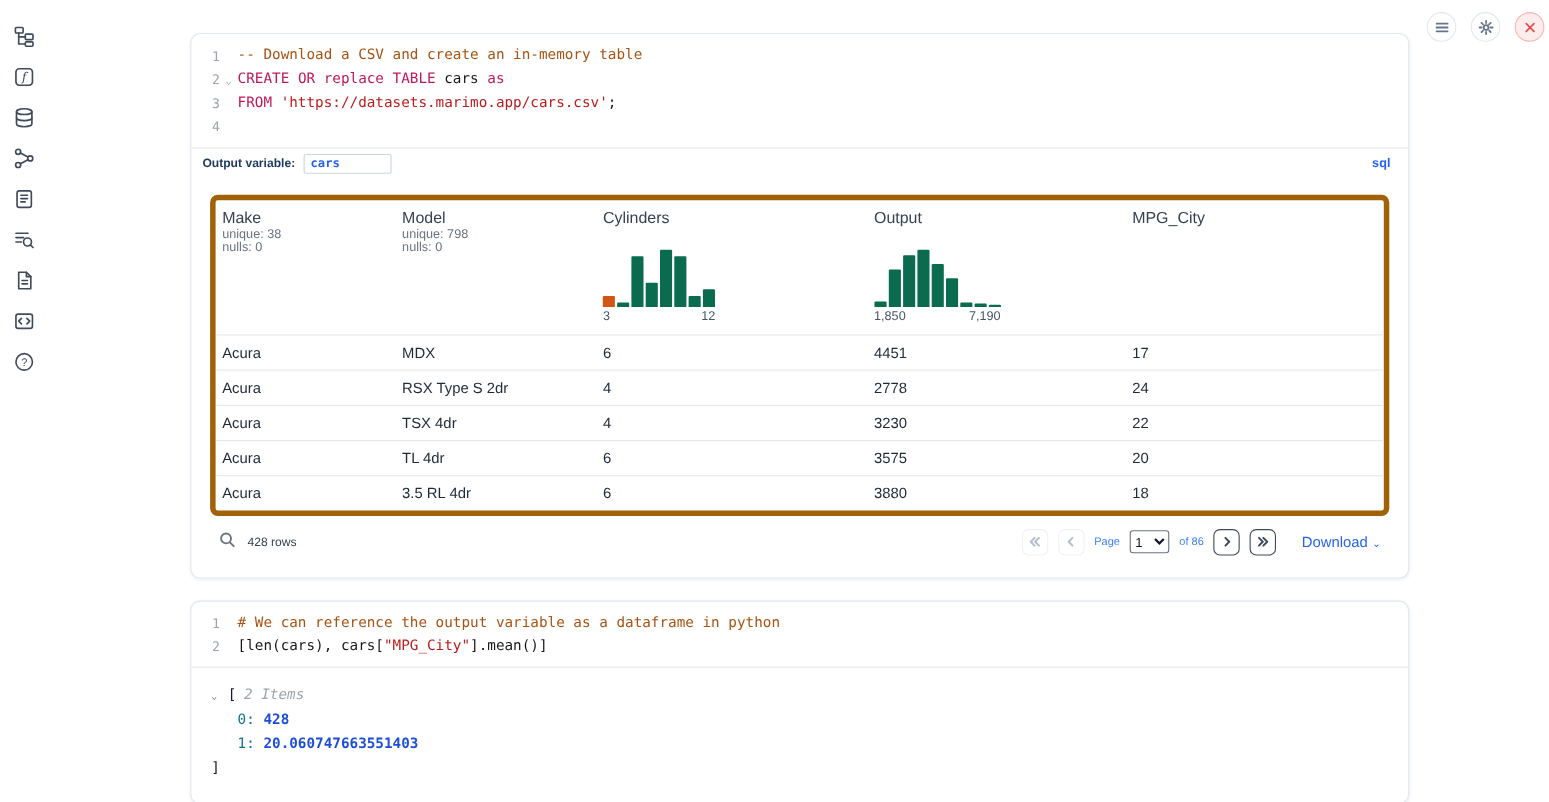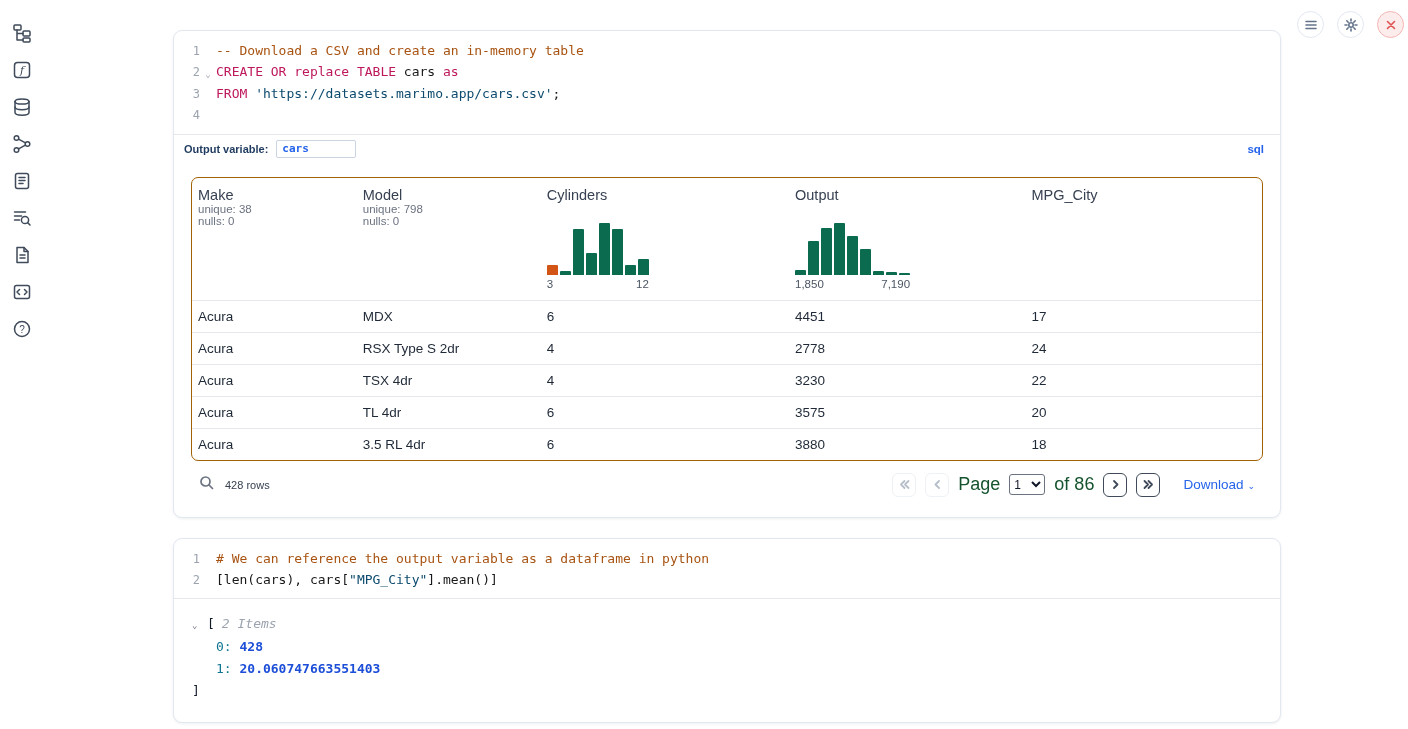--- a/index.html
+++ b/index.html
@@ -29,32 +29,32 @@
 
   
   .code-area { padding: 10px 12px 8px 4px; font-family: "DejaVu Sans Mono", monospace; font-size: 13px; }
   .code-line { display: flex; line-height: 19.7px; }
   .ln { width: 22px; text-align: right; color: #9ca3af; font-size: 12px; flex: none; padding-top: 1px; }
   .fold-slot { width: 16px; flex: none; font-size: 9px; color: #9ca3af; text-align: center; padding-top: 3px; }
   .code-text { white-space: pre; color: #18181b; }
   .tok-pl  { color: #18181b; }
   .tok-kw  { color: #be185d; }
   .tok-com { color: #a85312; }
-  .tok-str { color: #0c4a6e; }
+  .tok-str { color: #b91c1c; }
 
   
   .outvar-bar { border-top: 1px solid #e5e7eb; display: flex; align-items: center;
     padding: 5px 10px 5px 10px; gap: 8px; }
   .outvar-label { font-size: 11px; font-weight: 700; color: #1e3a5f; }
   .outvar-input { width: 80px; height: 18px; border: 1px solid #cbd5e1; border-radius: 2px;
     font-family: "DejaVu Sans Mono", monospace; font-size: 11px; font-weight: 700; color: #2563eb; padding: 0 5px; outline: none; }
   .lang-badge { margin-left: auto; color: #2563eb; font-size: 11.5px; font-weight: 600; padding-right: 6px; }
 
   
-  .table-wrap { margin: 14px 17px 0 17px; border: 1px solid #a16207; border-radius: 7px; overflow: hidden; }
+  .table-wrap { margin: 14px 17px 0 17px; border: 5px solid #a16207; border-radius: 7px; overflow: hidden; }
   .tgrid { display: grid; grid-template-columns: 15.4% 17.2% 23.2% 22.1% auto; }
   .thead { border-bottom: 1px solid #e5e7eb; }
   .th { padding: 9px 6px 10px 6px; display: flex; flex-direction: column; min-height: 122px; cursor: pointer; }
   .col-label { font-size: 14.5px; color: #374151; }
   .col-stat { font-size: 11.5px; color: #6b7280; }
   .col-stat:first-of-type { margin-top: 15px; }
   .hist { margin-top: auto; }
   .hist-bars { display: flex; align-items: flex-end; gap: 2px; height: 52px; }
   .hist-bar { width: 11px; border-radius: 1px 1px 0 0; }
   .hist-axis { display: flex; justify-content: space-between; font-size: 11.5px; color: #4b5563; margin-top: 3px; }
@@ -68,21 +68,21 @@
   .search-icon svg { width: 15px; height: 15px; stroke: #6b7280; fill: none; stroke-width: 1.7; stroke-linecap: round; }
   .row-count { font-size: 11px; color: #374151; }
   .pager { margin-left: auto; display: flex; align-items: center; gap: 9px; }
   .page-btn { width: 24px; height: 24px; border-radius: 6px; display: flex; align-items: center;
     justify-content: center; cursor: pointer; background: #fff; }
   .page-btn svg { width: 13px; height: 13px; fill: none; stroke-width: 1.8; stroke-linecap: round; stroke-linejoin: round; }
   .page-btn.dim  { border: 1px solid #eef1f5; }
   .page-btn.dim svg { stroke: #b6bec9; }
   .page-btn.lit  { border: 1px solid #3f4a5a; }
   .page-btn.lit svg { stroke: #3f4a5a; }
-  .page-label, .page-total { font-size: 18px; color: #14532d; }
+  .page-label, .page-total { font-size: 10px; color: #3b82f6; }
   .page-select { height: 21px; min-width: 36px; border: 1px solid #6b7280; border-radius: 3px;
     font-size: 12px; color: #111827; background: #fff; }
   .download-link { color: #2563eb; font-size: 13.5px; display: flex; align-items: center; gap: 4px;
     cursor: pointer; margin-left: 14px; }
   .download-link .chev { font-size: 9px; padding-top: 2px; }
 
   
   .output-area { border-top: 1px solid #e5e7eb; padding: 14px 20px 20px 18px;
     font-family: "DejaVu Sans Mono", monospace; font-size: 13px; color: #111827; }
   .tree-head { display: flex; align-items: baseline; line-height: 22px; }

